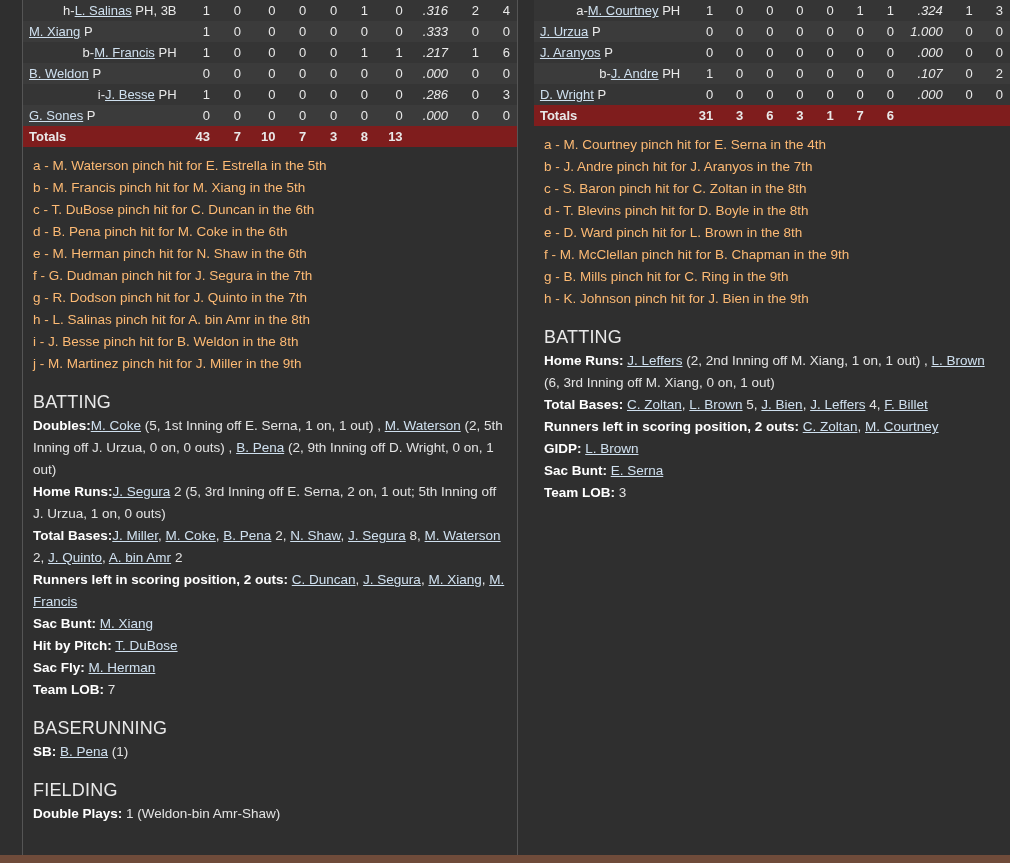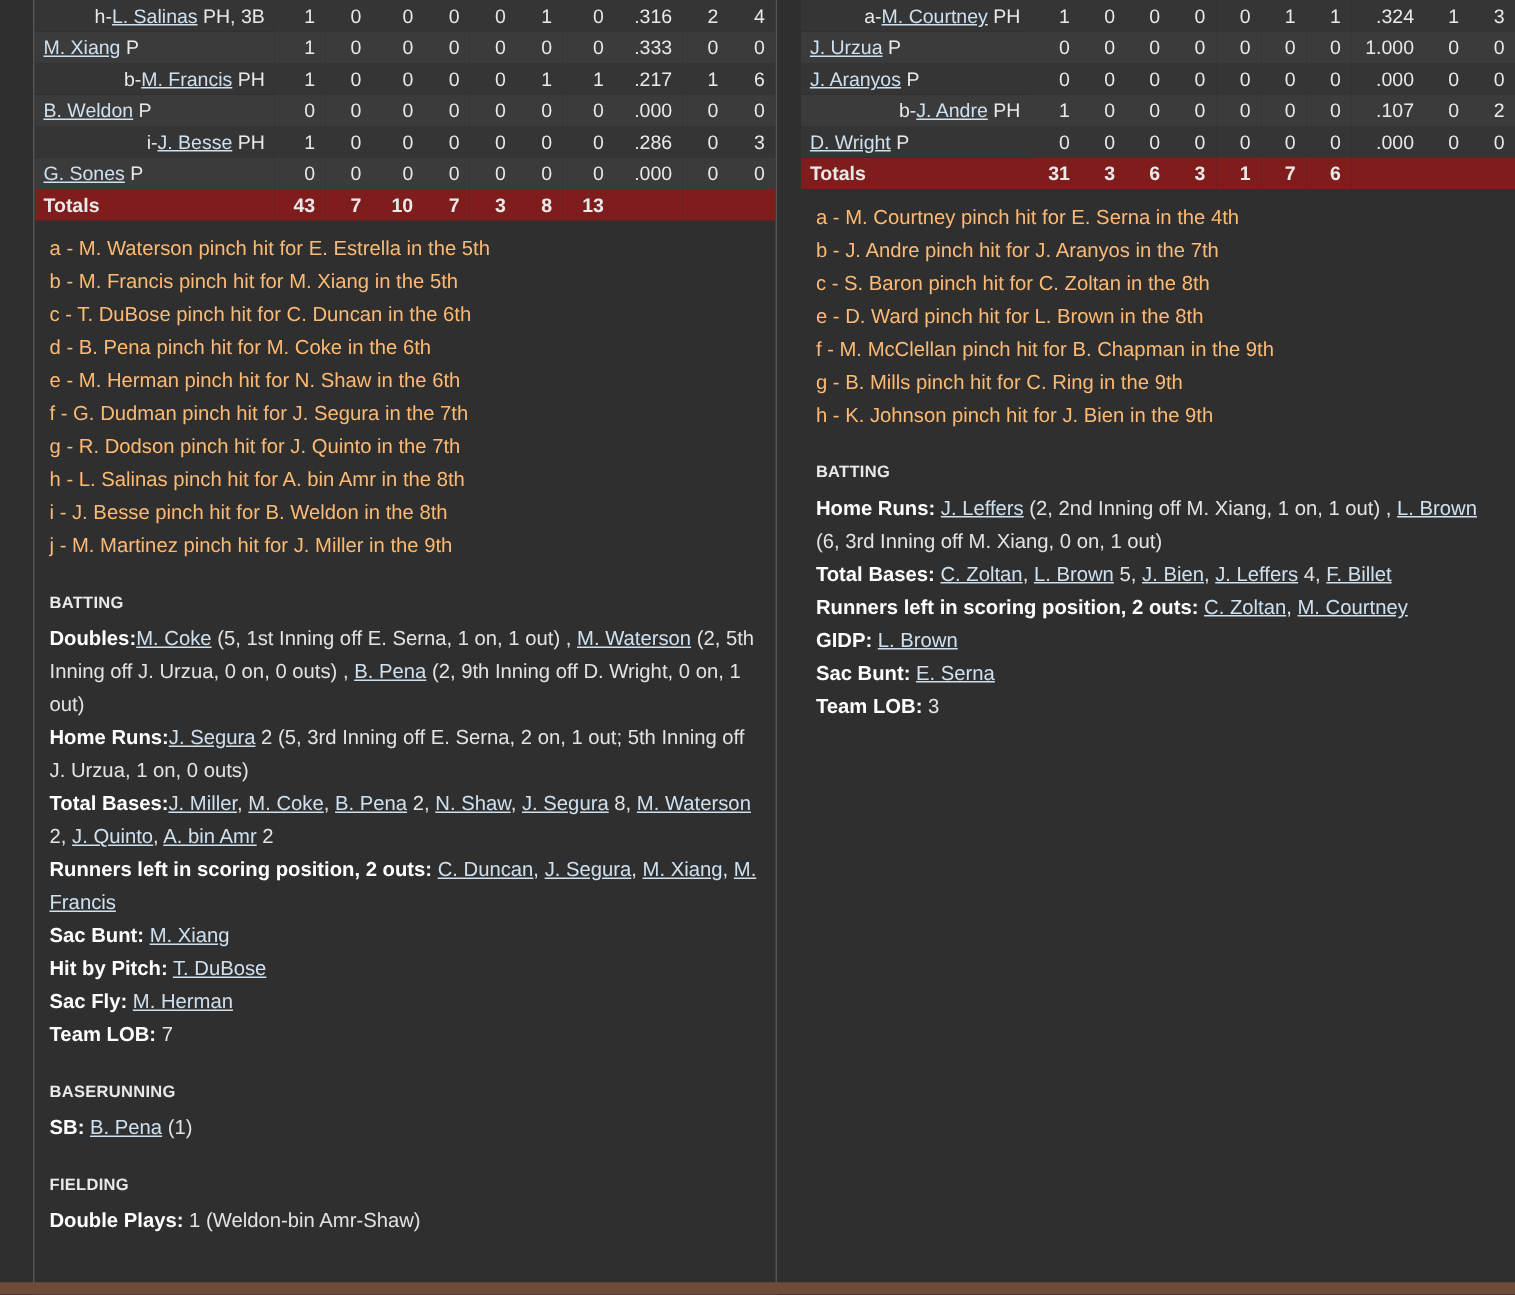--- a/index.html
+++ b/index.html
@@ -60,20 +60,21 @@
   .namecell.left { text-align: left; padding-left: 6px !important; margin-top: 22px; }
   .statcell {
     text-align: right;
     width: 33px;
     padding-right: 7px !important;
   }
   .avgcell {
     text-align: right;
     width: 44px;
     padding-right: 7px !important;
+    font-style: italic;
   }
   a.plink {
     color: #cfe0ef;
     text-decoration: underline;
   }
   .pos { color: #e9e9e9; }
   .totlabel { text-align: left; padding-left: 6px !important; font-weight: bold; }
 
   .notes {
     color: #fdba74;
@@ -83,22 +84,22 @@
   }
   .notes .note { white-space: nowrap; }
 
   .sect {
     color: #e3e3e3;
     font-size: 13.5px;
     line-height: 22px;
     padding: 0 10px;
   }
   .sect h4 {
-    font-size: 11px;
-    font-weight: bold;
+    font-size: 18px;
+    font-weight: normal;
     margin: 16px 0 2px 0;
     color: #e9e9e9;
     letter-spacing: 0.2px;
   }
   .sect p {
     margin: 0 0 0 0;
   }
   .lbl { font-weight: bold; color: #ffffff; }
   .scroll-strip {
     position: absolute;
@@ -346,20 +347,21 @@
           <td class="statcell"></td>
           <td class="statcell"></td>
         </tr>
       </tbody>
     </table>
 
     <div class="notes">
       <div class="note">a - M. Courtney pinch hit for E. Serna in the 4th</div>
       <div class="note">b - J. Andre pinch hit for J. Aranyos in the 7th</div>
       <div class="note">c - S. Baron pinch hit for C. Zoltan in the 8th</div>
+      <div class="note">d - T. Blevins pinch hit for D. Boyle in the 8th</div>
       <div class="note">e - D. Ward pinch hit for L. Brown in the 8th</div>
       <div class="note">f - M. McClellan pinch hit for B. Chapman in the 9th</div>
       <div class="note">g - B. Mills pinch hit for C. Ring in the 9th</div>
       <div class="note">h - K. Johnson pinch hit for J. Bien in the 9th</div>
     </div>
 
     <div class="sect">
       <h4>BATTING</h4>
 
       <p><span class="lbl">Home Runs:</span> <a class="plink" href="#">J. Leffers</a><span> (2, 2nd Inning off M. Xiang, 1 on, 1 out) , </span><a class="plink" href="#">L. Brown</a><span> (6, 3rd Inning off M. Xiang, 0 on, 1 out)</span></p>

